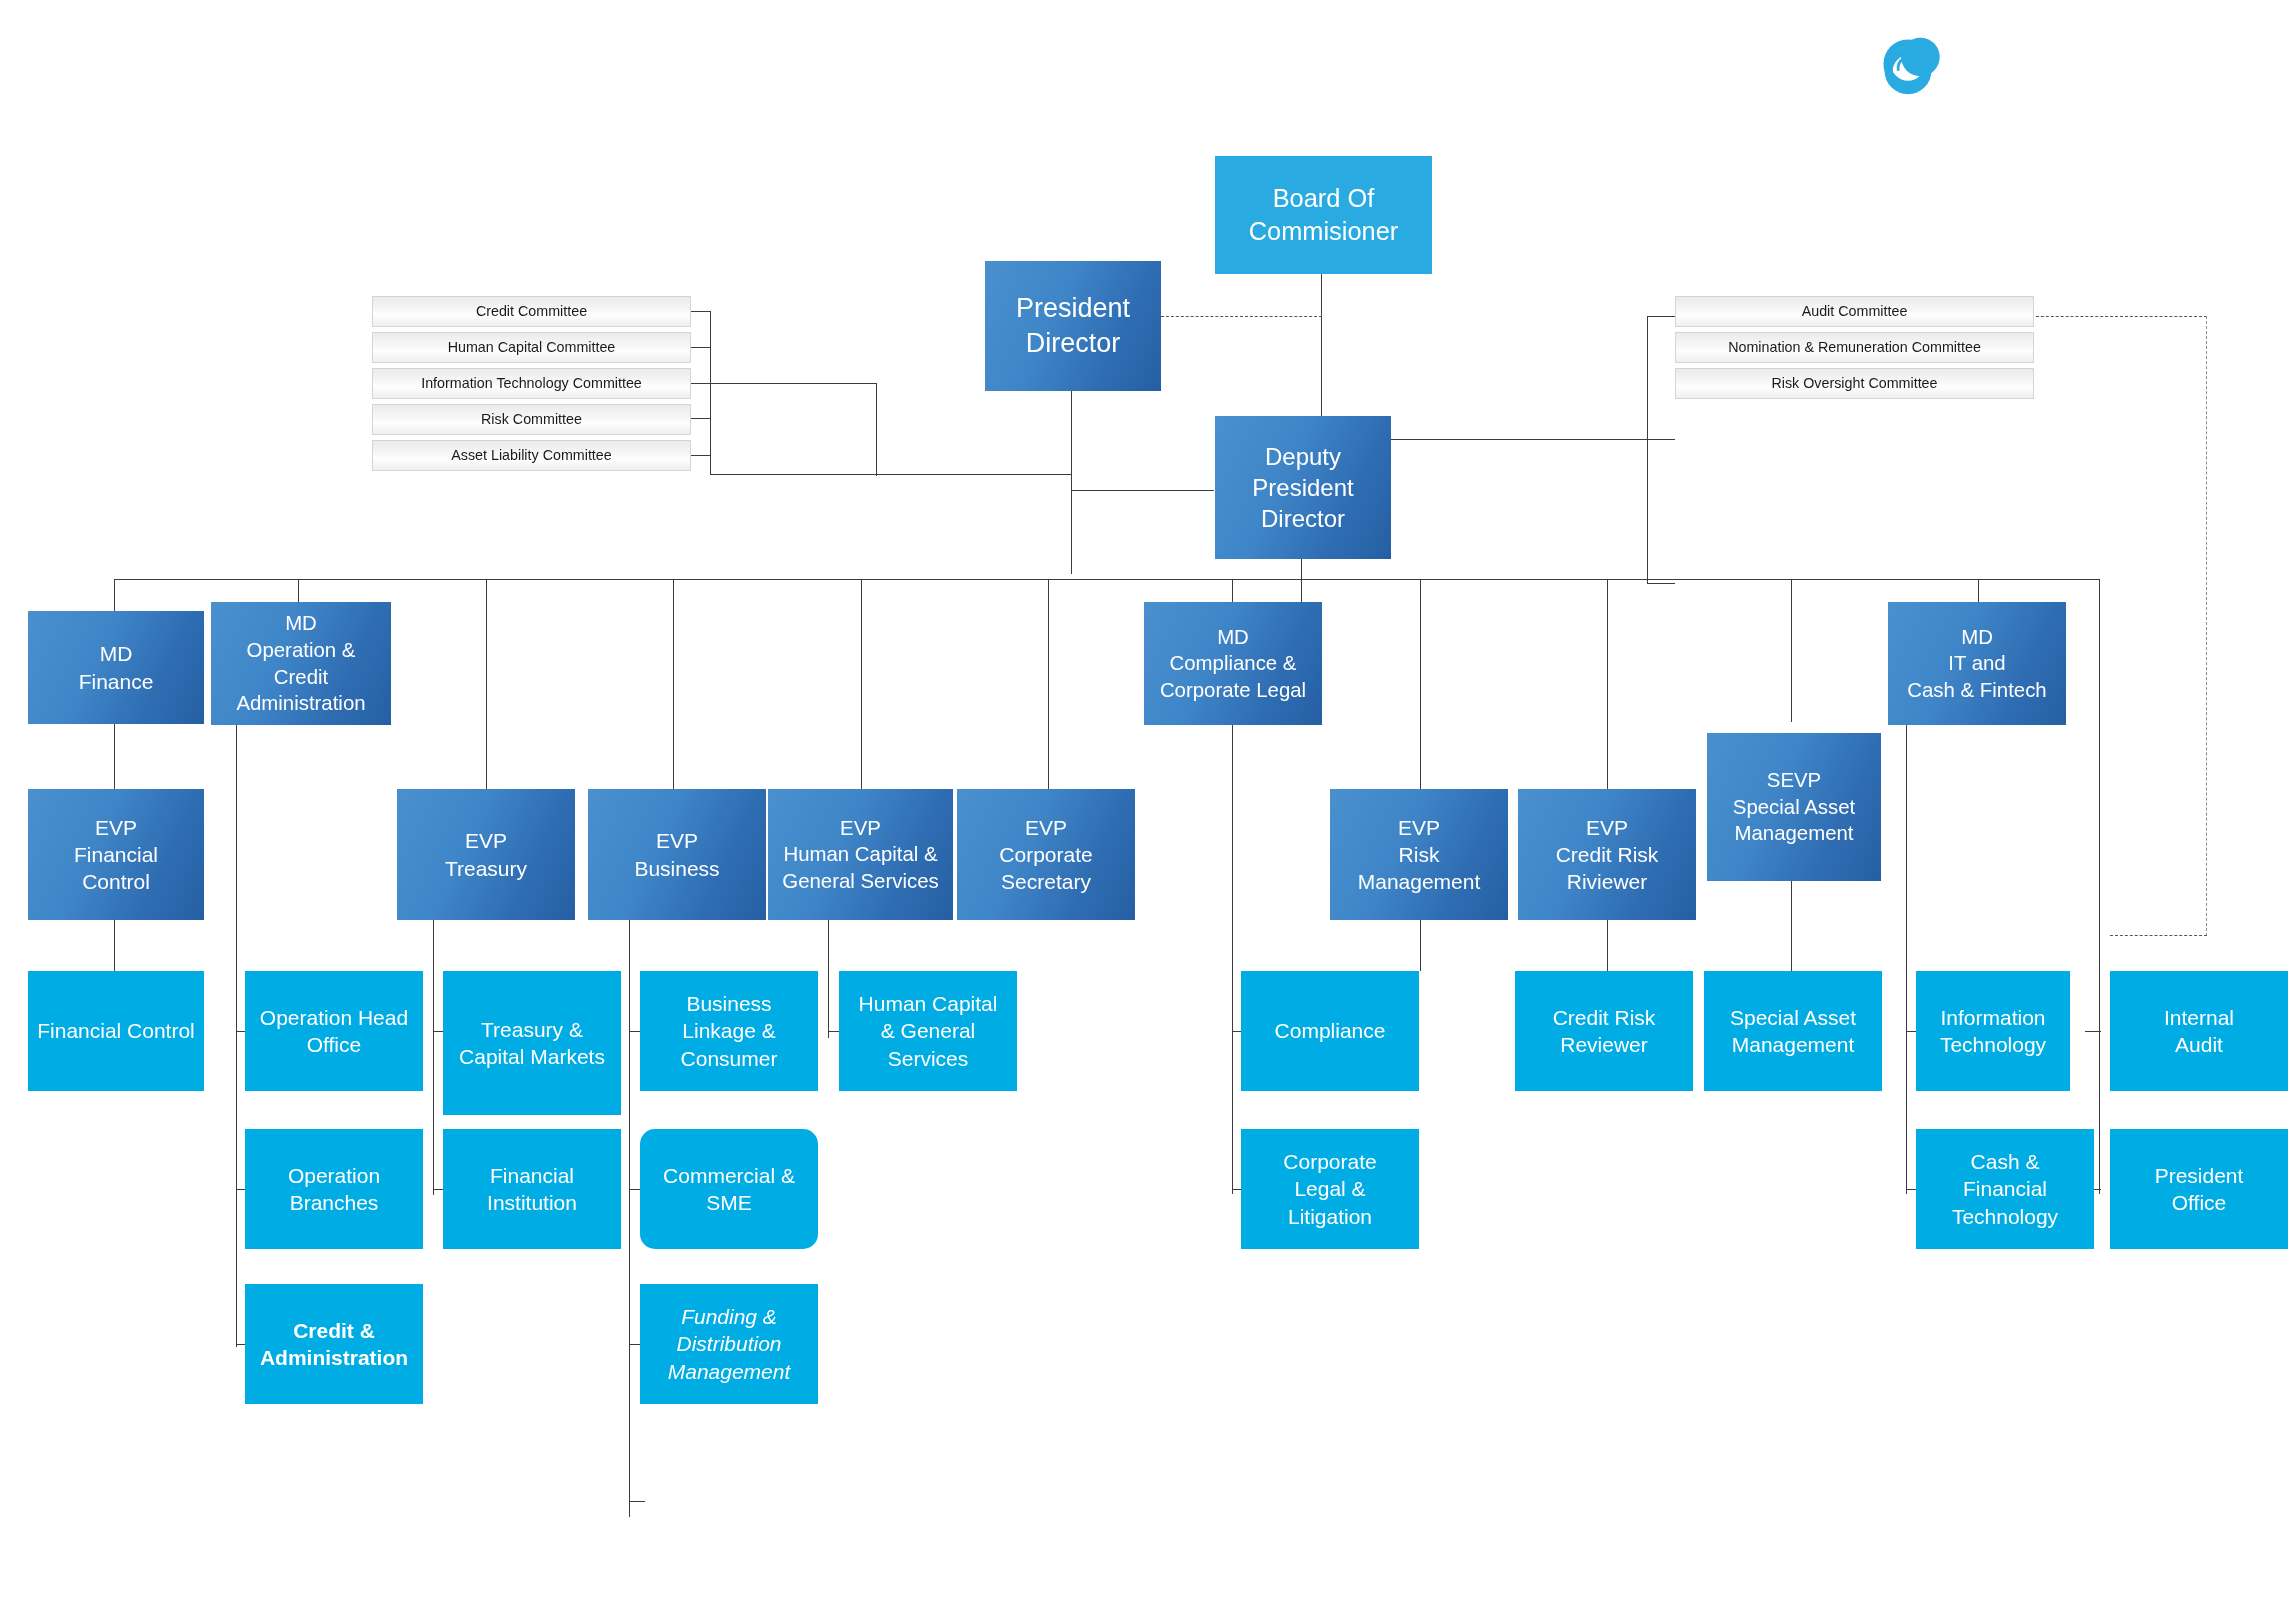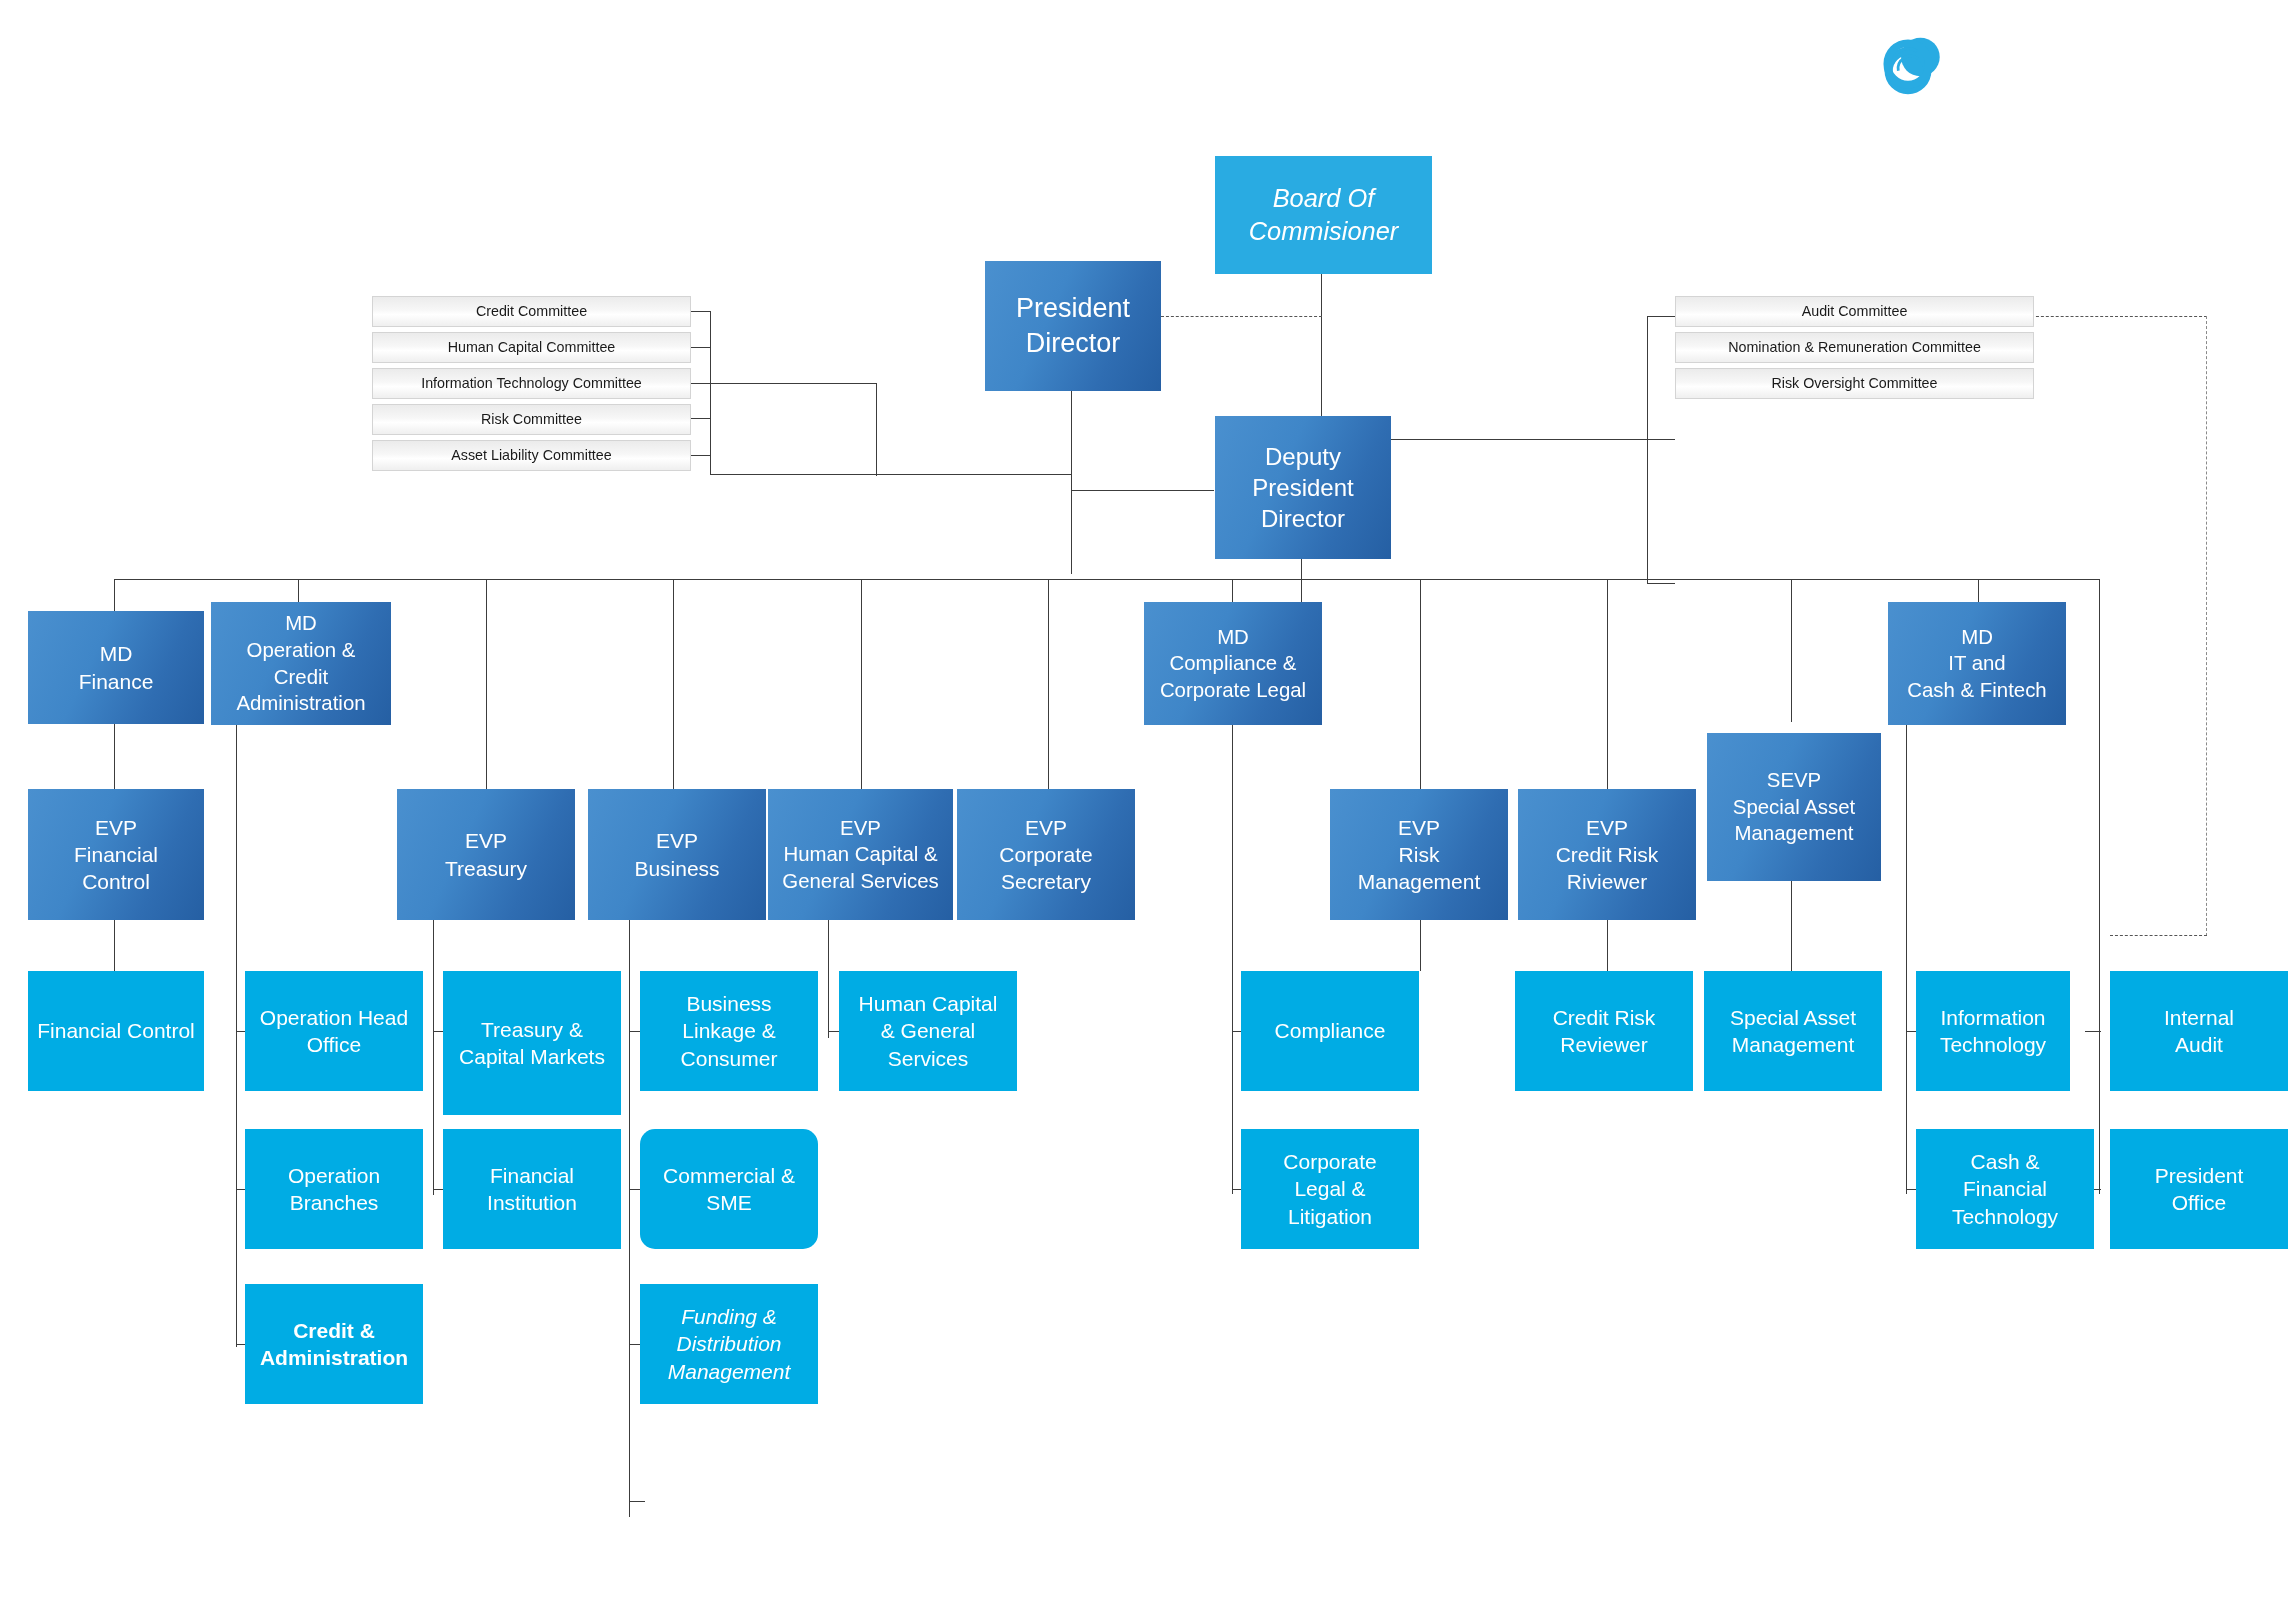--- a/index.html
+++ b/index.html
@@ -187,21 +187,21 @@
   <div class="committee" style="left:372px; top:296px; width:319px; height:30.5px; font-size:14.3px;">Credit Committee</div>
   <div class="committee" style="left:372px; top:332px; width:319px; height:30.5px; font-size:14.3px;">Human Capital Committee</div>
   <div class="committee" style="left:372px; top:368px; width:319px; height:30.5px; font-size:14.3px;">Information Technology Committee</div>
   <div class="committee" style="left:372px; top:404px; width:319px; height:30.5px; font-size:14.3px;">Risk Committee</div>
   <div class="committee" style="left:372px; top:440px; width:319px; height:30.5px; font-size:14.3px;">Asset Liability Committee</div>
 
   <div class="committee" style="left:1675px; top:296px; width:359px; height:30.5px; font-size:14.3px;">Audit Committee</div>
   <div class="committee" style="left:1675px; top:332px; width:359px; height:30.5px; font-size:14.3px;">Nomination &amp; Remuneration Committee</div>
   <div class="committee" style="left:1675px; top:368px; width:359px; height:30.5px; font-size:14.3px;">Risk Oversight Committee</div>
 
-  <div class="node boc" style="left:1215px; top:156px; width:217px; height:118px; font-size:25.4px; white-space:pre-line;font-style:italic;">Board Of
+  <div class="node boc" style="left:1215px; top:156px; width:217px; height:118px; font-size:25.4px; white-space:pre-line;">Board Of
 Commisioner</div>
 
   <div class="node exec" style="left:985px; top:261px; width:176px; height:130px; font-size:27px; white-space:pre-line;">President
 Director</div>
 
   <div class="node exec" style="left:1215px; top:416px; width:176px; height:143px; font-size:24px; white-space:pre-line;">Deputy
 President
 Director</div>
 
   <div class="node exec" style="left:28px; top:611px; width:176px; height:113px; font-size:21px; white-space:pre-line;">MD

